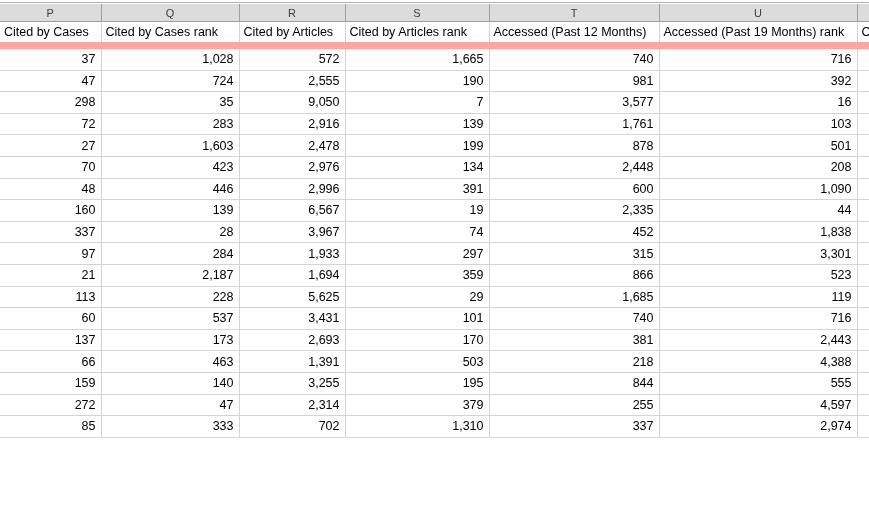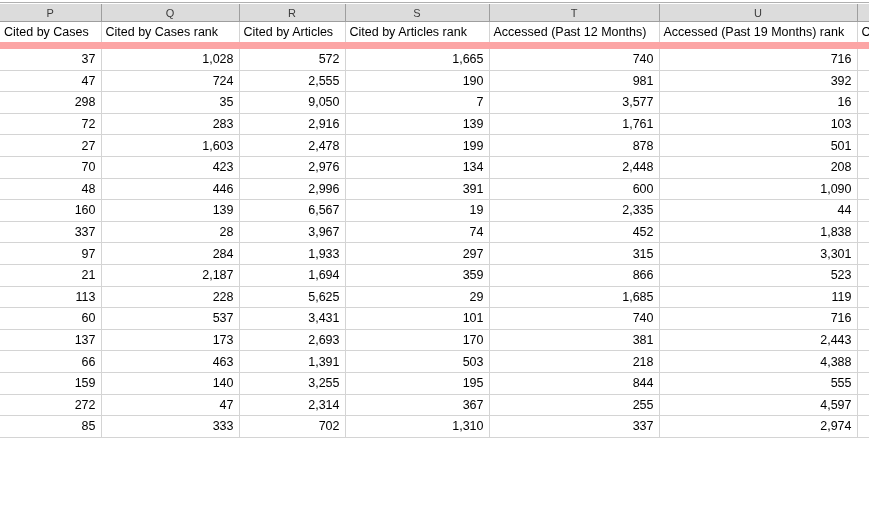--- a/index.html
+++ b/index.html
@@ -304,21 +304,21 @@
           <td>3,255</td>
           <td>195</td>
           <td>844</td>
           <td>555</td>
           <td class="partial"></td>
         </tr>
         <tr class="datarow">
           <td>272</td>
           <td>47</td>
           <td>2,314</td>
-          <td>367</td>
+          <td>379</td>
           <td>255</td>
           <td>4,597</td>
           <td class="partial"></td>
         </tr>
         <tr class="datarow">
           <td>85</td>
           <td>333</td>
           <td>702</td>
           <td>1,310</td>
           <td>337</td>

